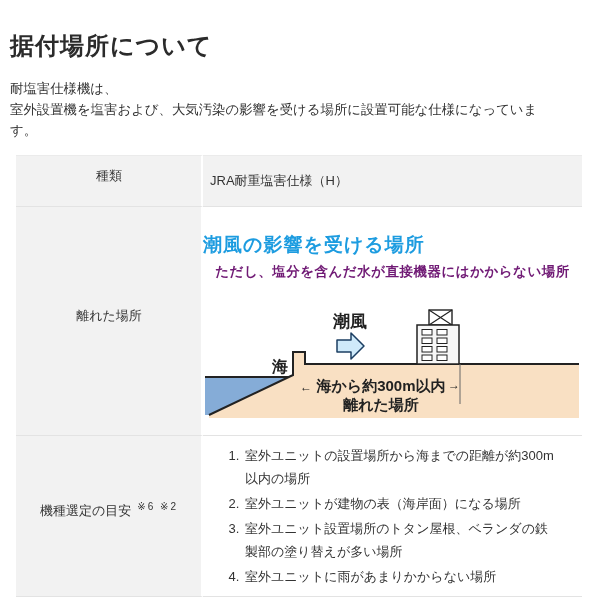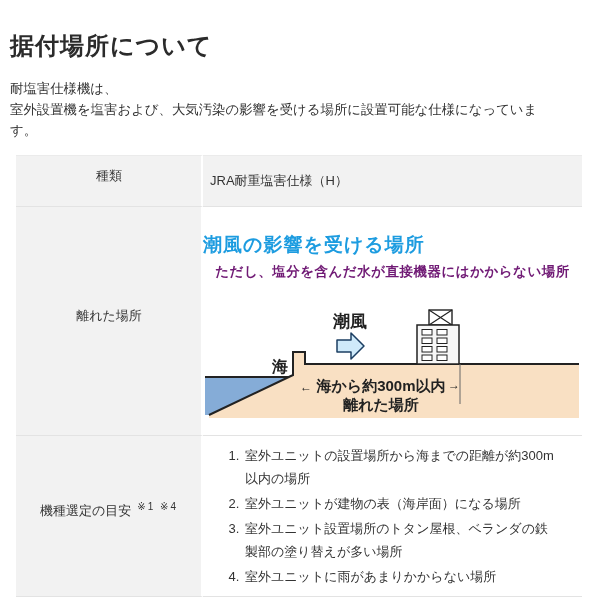--- a/index.html
+++ b/index.html
@@ -148,21 +148,21 @@
               <text x="251" y="85" text-anchor="middle" font-size="12" fill="#222222">→</text>
               <text x="178" y="87" text-anchor="middle" font-size="15" font-weight="bold" fill="#222222">海から約300m以内</text>
               <text x="178" y="106" text-anchor="middle" font-size="15" font-weight="bold" fill="#222222">離れた場所</text>
             </svg>
           </div>
         </td>
       </tr>
 
       <tr class="row-criteria">
         <th>
-          <span>機種選定の目安</span><sup class="note">※1 ※4</sup>
+          <span>機種選定の目安</span><sup class="note">※6 ※2</sup>
         </th>
         <td>
           <ol class="criteria">
             <li><span>室外ユニットの設置場所から海までの距離が約300m以内の場所</span></li>
             <li><span>室外ユニットが建物の表（海岸面）になる場所</span></li>
             <li><span>室外ユニット設置場所のトタン屋根、ベランダの鉄製部の塗り替えが多い場所</span></li>
             <li><span>室外ユニットに雨があまりかからない場所</span></li>
           </ol>
         </td>
       </tr>

